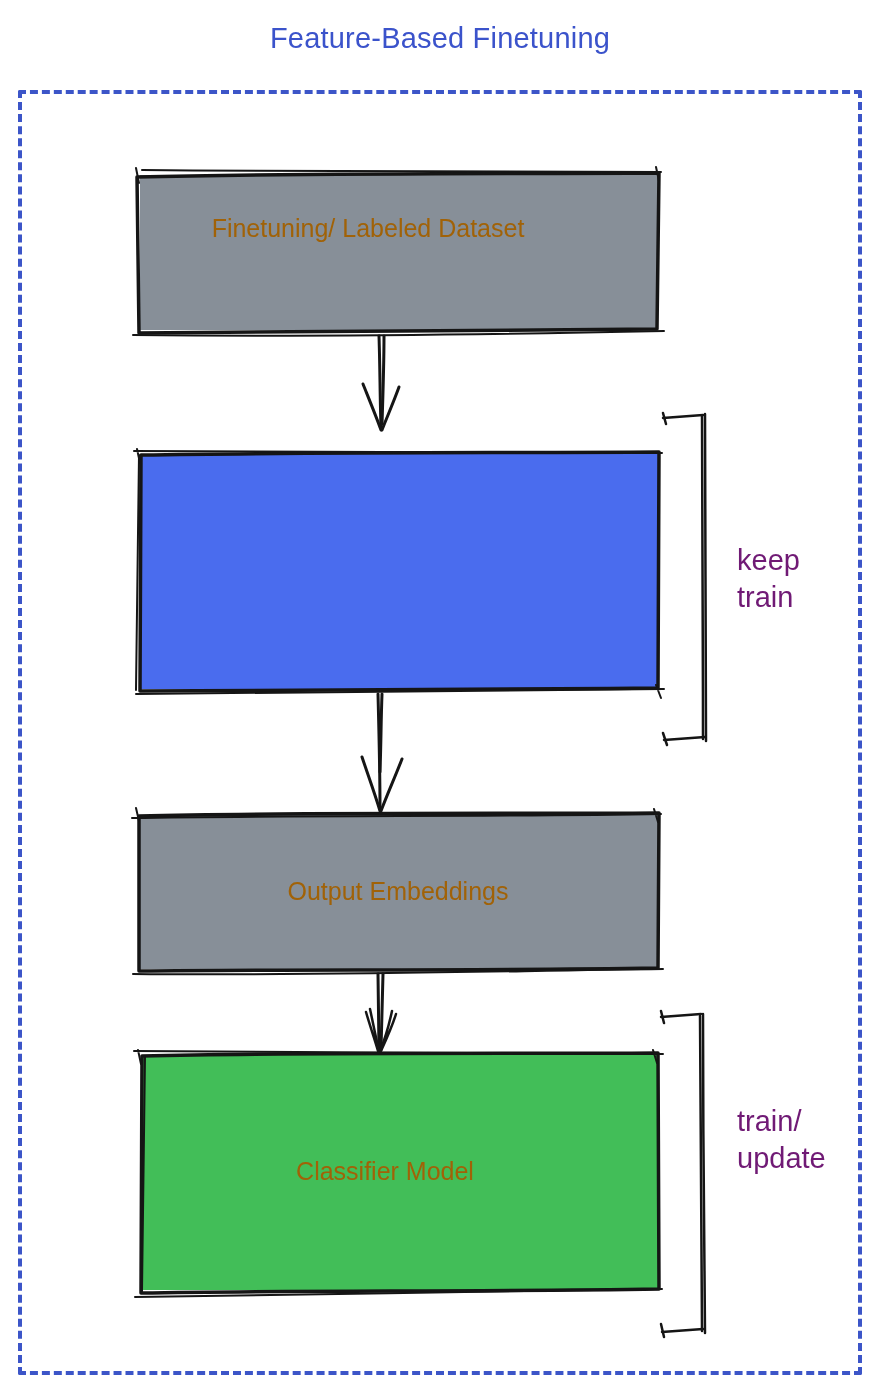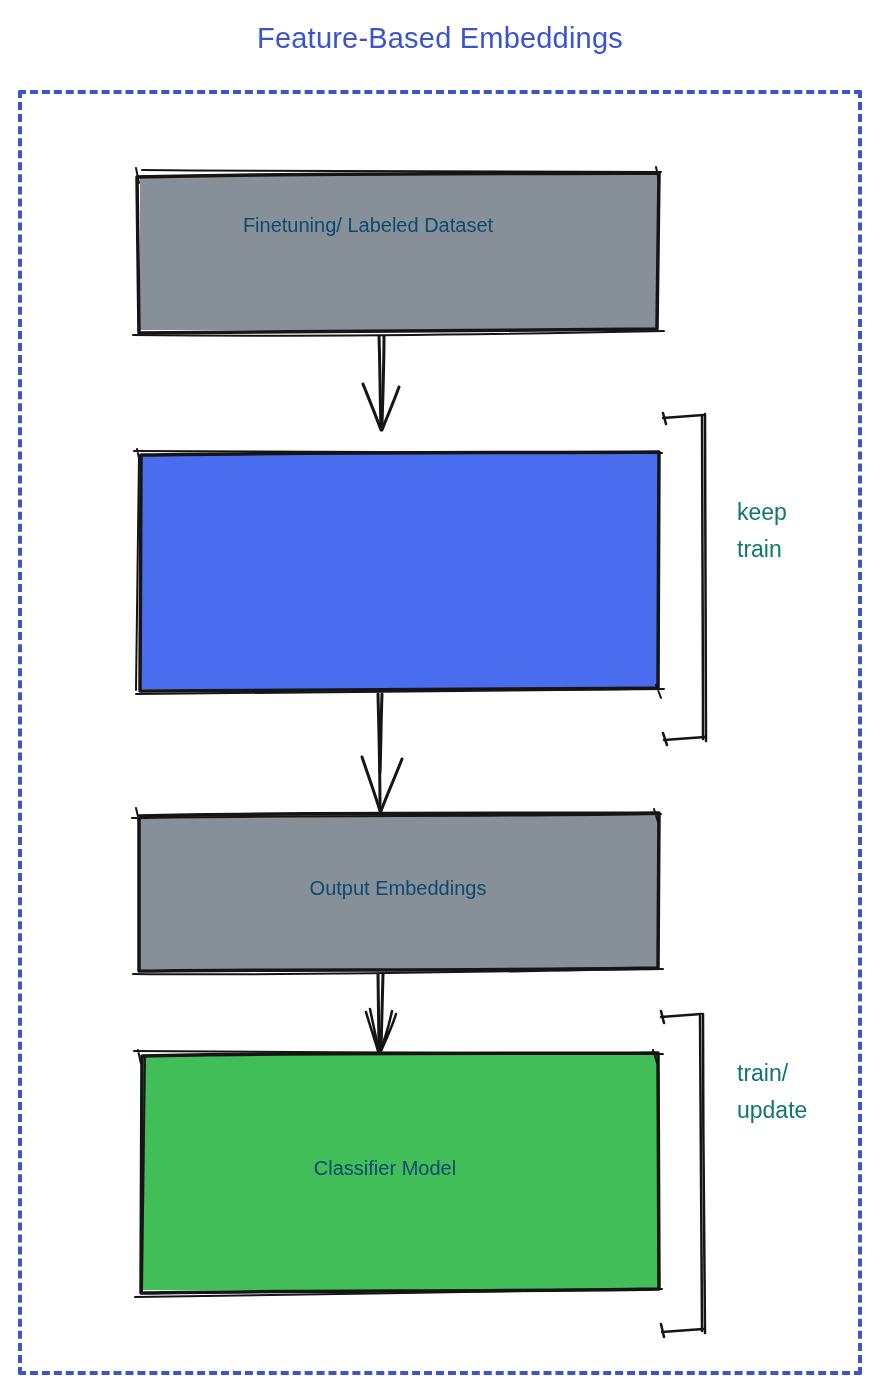--- a/index.html
+++ b/index.html
@@ -31,45 +31,46 @@
     border: 4px dashed #3c55c8;
     border-radius: 2px;
   }
   #diagram-svg {
     position: absolute;
     left: 0;
     top: 0;
   }
   .node-label {
     position: absolute;
-    font-size: 20px;
-    color: #0c4a6e;
+    font-size: 25px;
+    color: #a16207;
     text-align: center;
     white-space: nowrap;
   }
   #label-dataset    { left: 138px; top: 214px; width: 460px; }
   #label-pretrained { left: 139px; top: 557px; width: 492px; }
   #label-embeddings { left: 138px; top: 877px; width: 520px; text-align: center; }
   #label-classifier { left: 140px; top: 1157px; width: 490px; text-align: center; }
   .annotation {
     position: absolute;
-    font-size: 23px;
-    color: #0f766e;
+    font-size: 29px;
+    color: #701a75;
     line-height: 37px;
     white-space: nowrap;
+    margin-top: 48px;
   }
   #annotation-keep-frozen  { left: 737px; top: 494px; }
   #annotation-train-update { left: 737px; top: 1055px; }
 </style>
 </head>
 <body>
 
 <div id="page-root">
 
-  <div id="diagram-title">Feature-Based Embeddings</div>
+  <div id="diagram-title">Feature-Based Finetuning</div>
 
   <div id="diagram-frame"></div>
 
   <svg id="diagram-svg" width="880" height="1393" viewBox="0 0 880 1393" fill="none" stroke-linecap="round" stroke-linejoin="round">
 
     <rect x="140" y="175" width="518" height="155" fill="#878f98"></rect>
     <rect x="141" y="454" width="517" height="235" fill="#4a6cee"></rect>
     <rect x="140" y="815" width="518" height="154" fill="#878f98"></rect>
     <rect x="142" y="1055" width="516" height="235" fill="#42be58"></rect>
 

